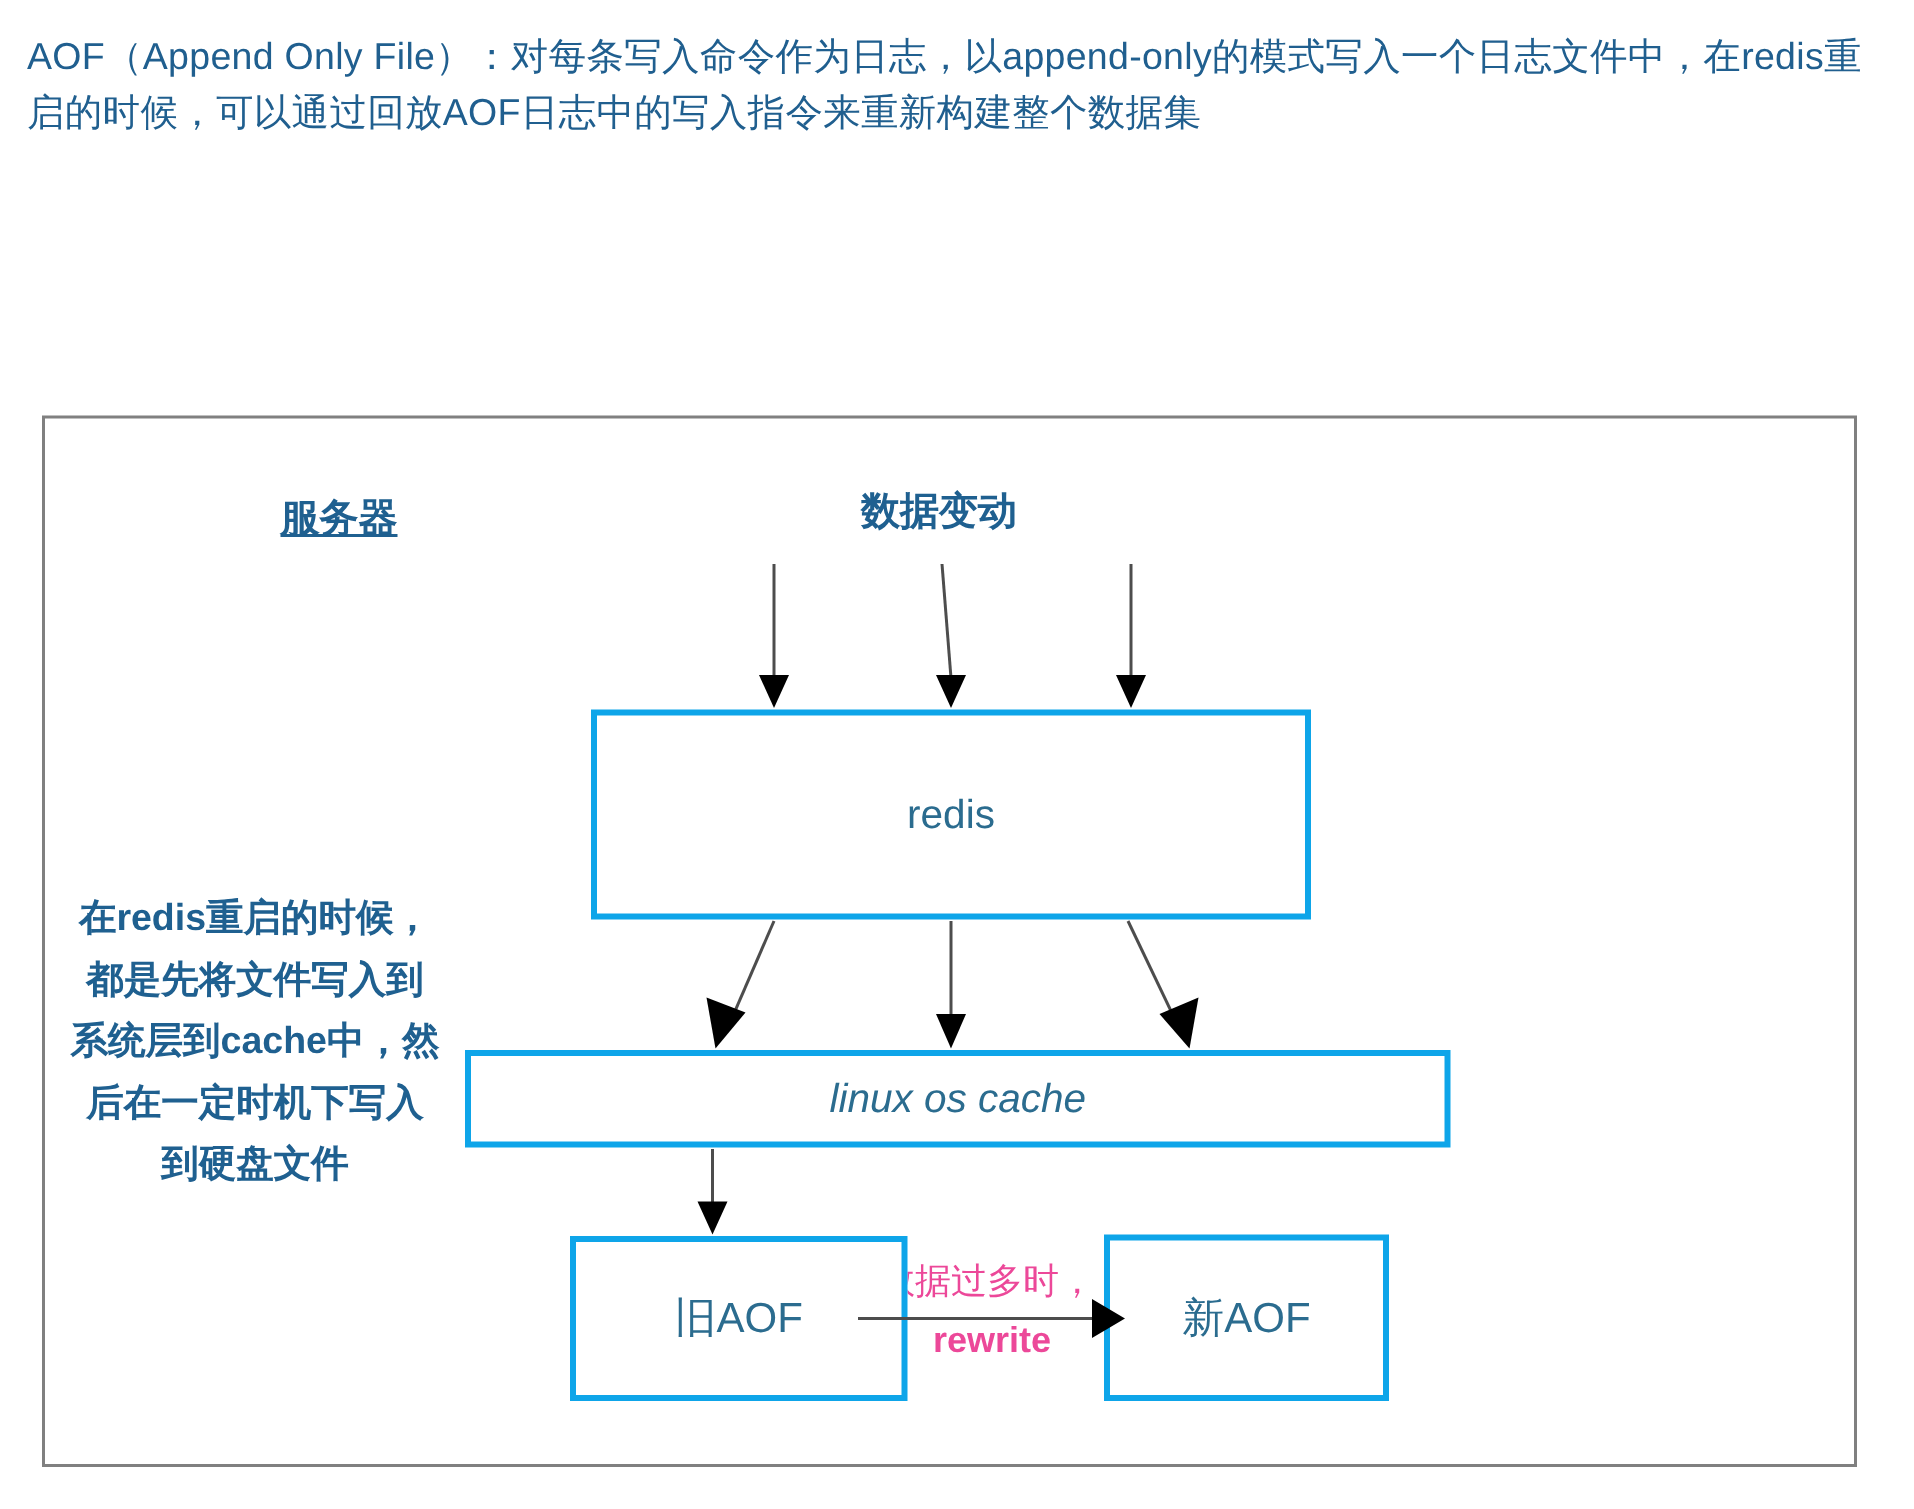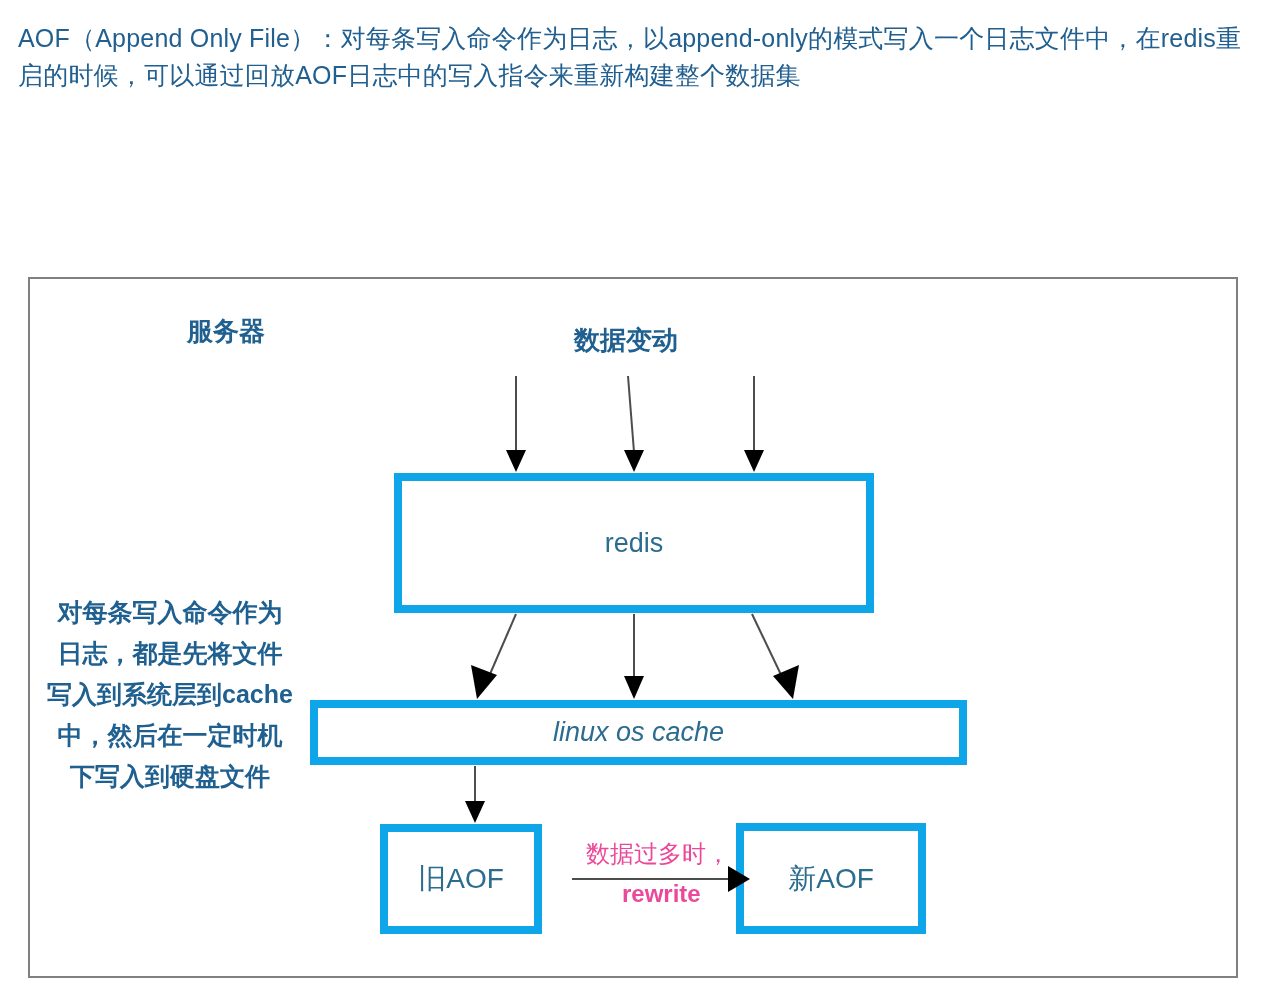--- a/index.html
+++ b/index.html
@@ -38,21 +38,21 @@
     width: 1210px;
     height: 701px;
     border: 2px solid #808080;
     box-sizing: border-box;
     background: #ffffff;
   }
 
   
   .node-box {
     position: absolute;
-    border: 8px solid #0ea5e9;
+    border: 4px solid #0ea5e9;
     box-sizing: border-box;
     background: #ffffff;
     display: flex;
     align-items: center;
     justify-content: center;
     color: #2b6c8f;
   }
   .node-label {
     color: #2b6c8f;
     white-space: nowrap;
@@ -71,42 +71,42 @@
     top: 700px;
     width: 657px;
     height: 65px;
     font-style: italic;
   }
   #box-oscache .node-label { font-size: 27px; }
 
   #box-old-aof {
     left: 380px;
     top: 824px;
-    width: 162px;
+    width: 225px;
     height: 110px;
   }
   #box-old-aof .node-label { font-size: 28px; }
 
   #box-new-aof {
     left: 736px;
     top: 823px;
     width: 190px;
     height: 111px;
   }
   #box-new-aof .node-label { font-size: 28px; }
 
   
   .free-label {
     position: absolute;
     color: #1f6090;
     font-size: 26px;
     font-weight: bold;
     white-space: nowrap;
   }
-  #label-server   { left: 187px; top: 314px; }
+  #label-server   { left: 187px; top: 328px; text-decoration: underline; }
   #label-datachg  { left: 574px; top: 323px; }
 
   #label-os-note {
     position: absolute;
     left: 46px;
     top: 592px;
     width: 248px;
     color: #1f6090;
     font-size: 25px;
     font-weight: bold;
@@ -151,21 +151,21 @@
 
 <div id="header-note">AOF（Append Only File）：对每条写入命令作为日志，以append-only的模式写入一个日志文件中，在redis重启的时候，可以通过回放AOF日志中的写入指令来重新构建整个数据集</div>
 
 <div id="diagram-frame">
 </div>
 
 <div class="free-label" id="label-server">服务器</div>
 
 <div class="free-label" id="label-datachg">数据变动</div>
 
-<div id="label-os-note">对每条写入命令作为日志，都是先将文件写入到系统层到cache中，然后在一定时机下写入到硬盘文件</div>
+<div id="label-os-note">在redis重启的时候，都是先将文件写入到系统层到cache中，然后在一定时机下写入到硬盘文件</div>
 
 <div id="label-rewrite-top">数据过多时，</div>
 
 <div id="label-rewrite-bottom">rewrite</div>
 
 <div class="node-box" id="box-redis">
   <span class="node-label">redis</span>
 </div>
 
 <div class="node-box" id="box-oscache">

